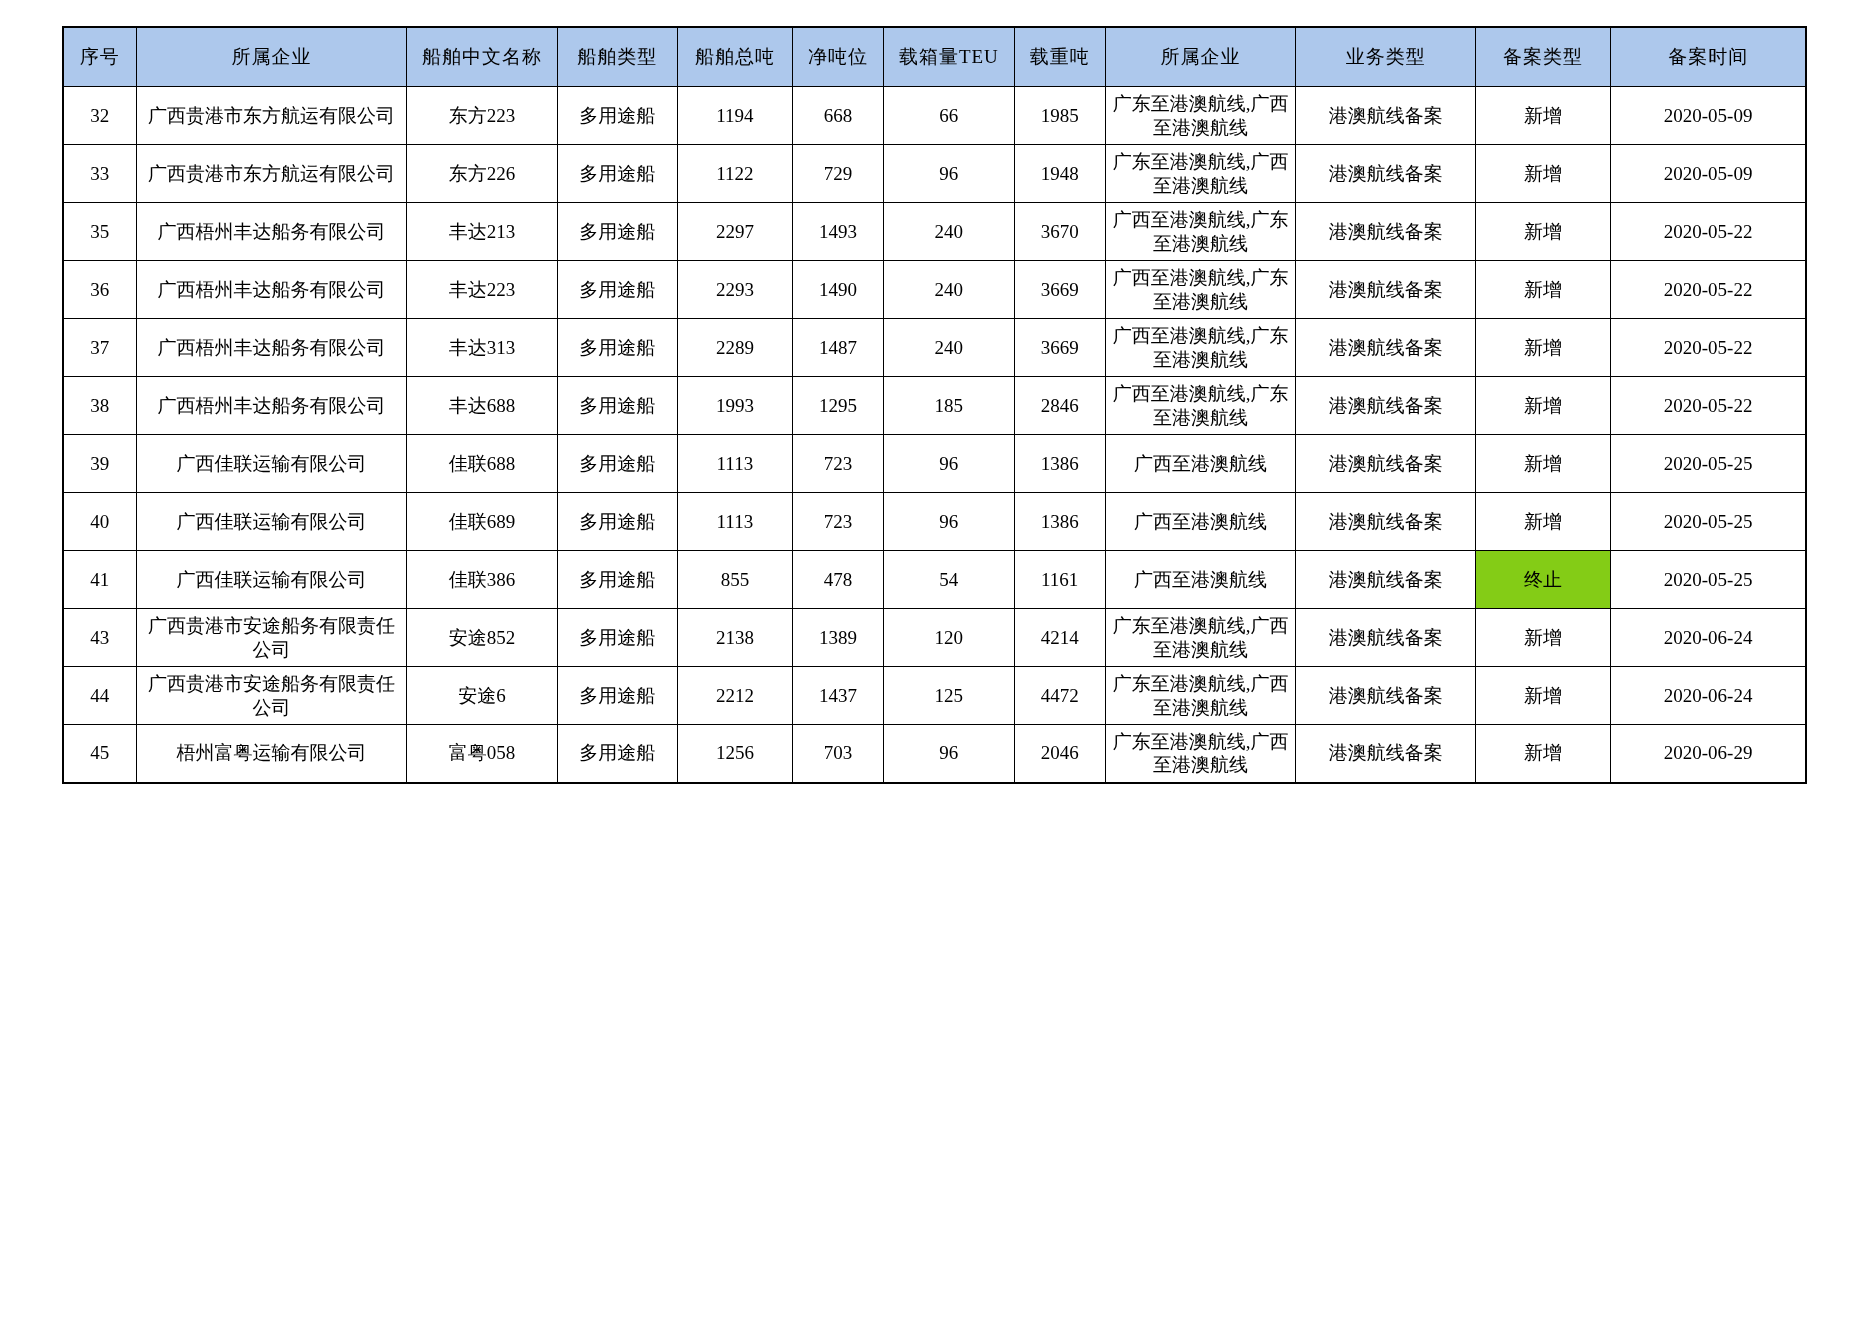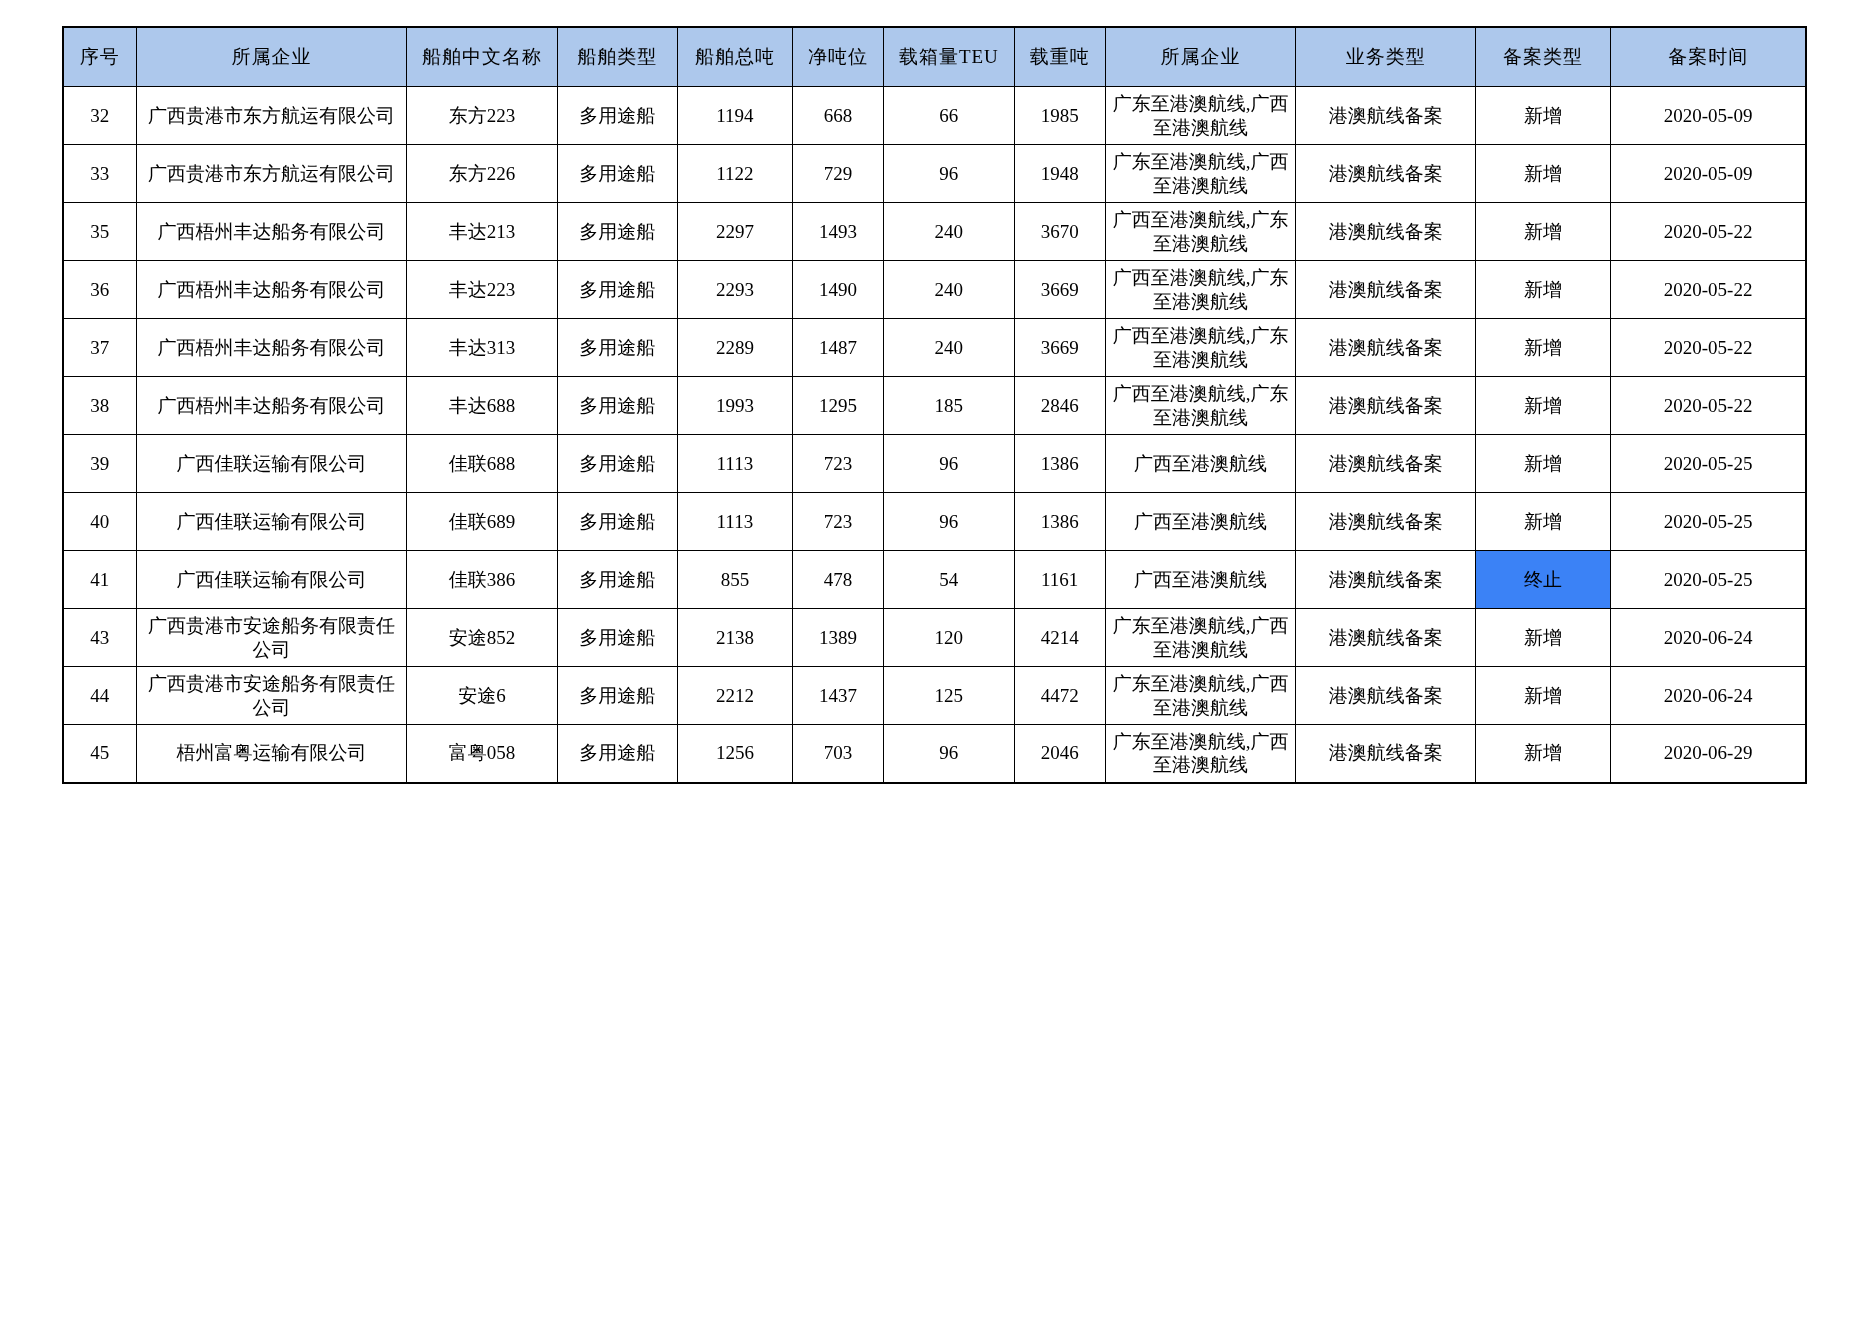--- a/index.html
+++ b/index.html
@@ -52,21 +52,21 @@
     font-size: 20px;
   }
   td.company, td.route {
     font-size: 19px;
     line-height: 1.3;
   }
   td.shipname, td.shiptype, td.biz, td.rectype, td.rectime {
     font-size: 19.5px;
   }
   td.highlight {
-    background: #3b82f6;
+    background: #84cc16;
   }
   
   col.c-seq      { width: 66px; }
   col.c-company  { width: 244px; }
   col.c-shipname { width: 136px; }
   col.c-shiptype { width: 108px; }
   col.c-gross    { width: 104px; }
   col.c-net      { width: 82px; }
   col.c-teu      { width: 118px; }
   col.c-dwt      { width: 82px; }

